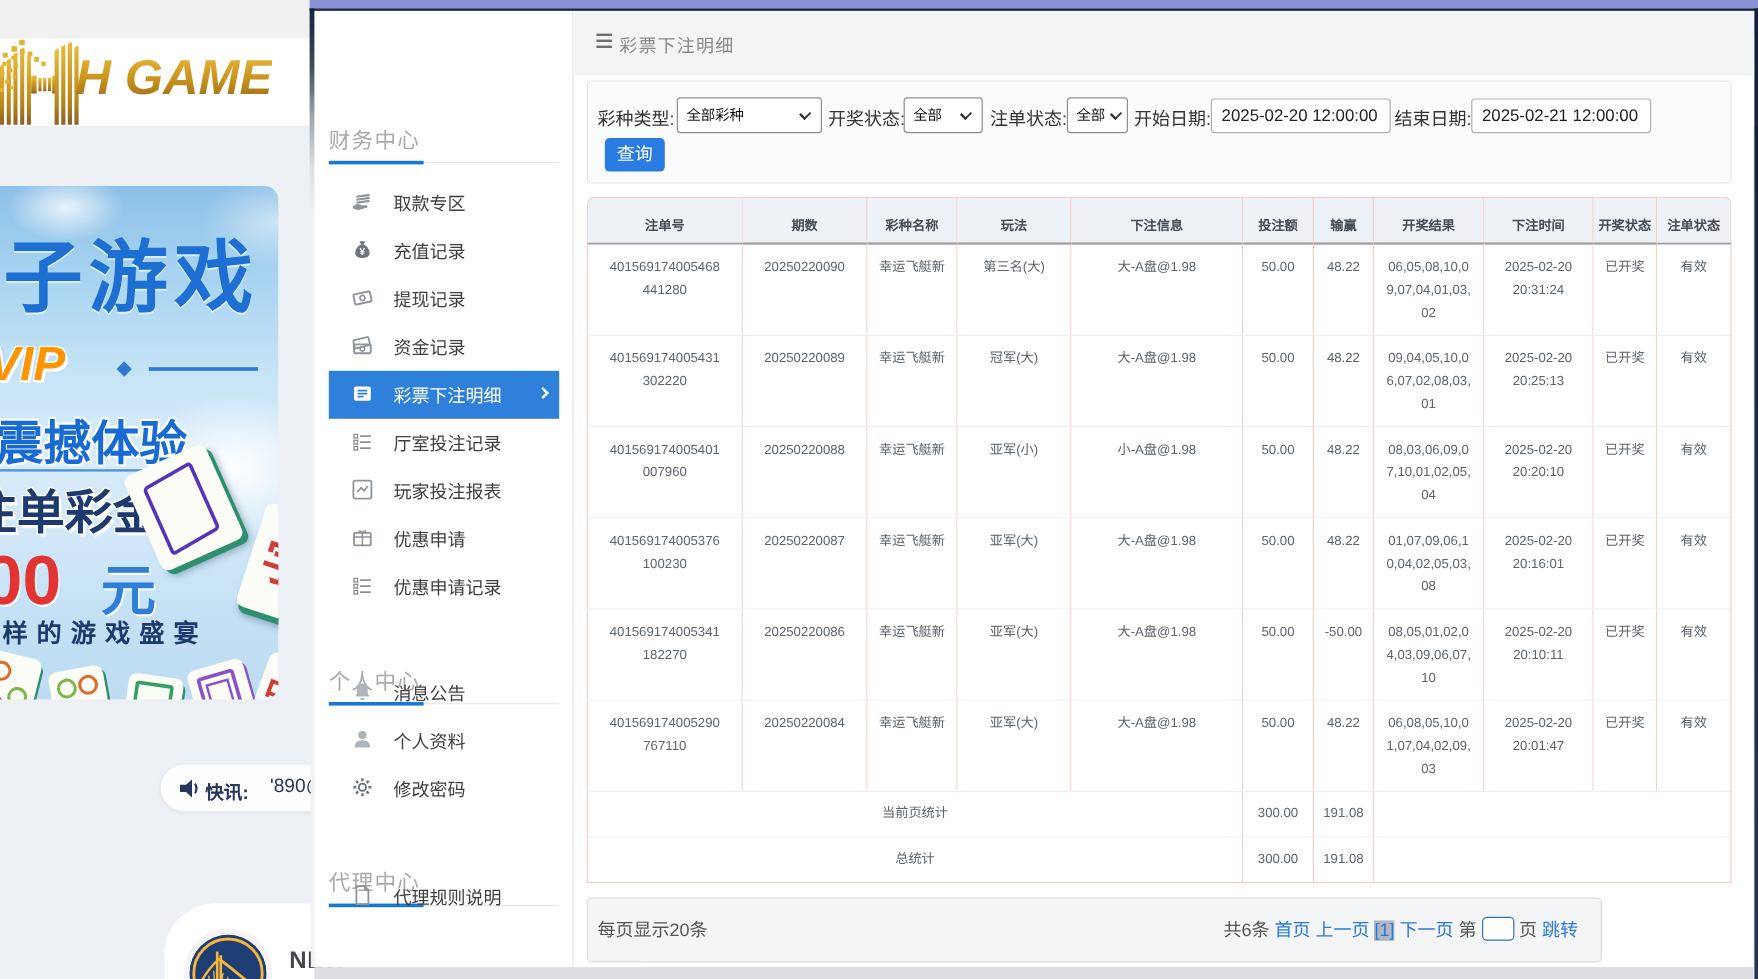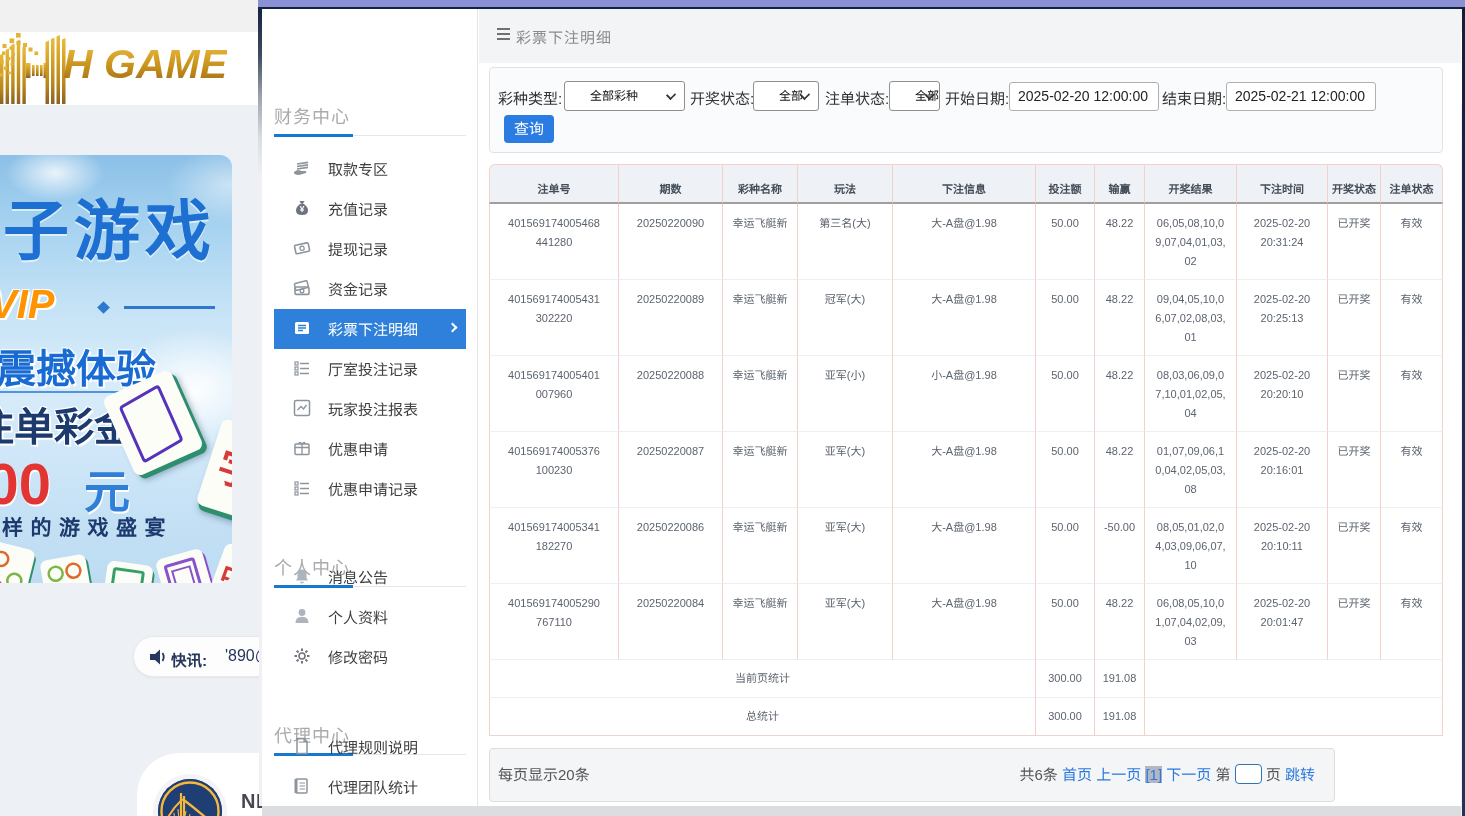--- a/index.html
+++ b/index.html
@@ -72,21 +72,21 @@
 .mi.active .arr { position:absolute; right:10px; top:14.5px; width:7px; height:7px; border-top:2px solid #fff; border-right:2px solid #fff; transform:rotate(45deg); }
 
 
 #content { left:217px; top:0; width:982px; height:797px; background:#fff; }
 #cband { position:absolute; left:0; top:0; width:982px; height:54px; background:#f3f4f6; }
 #cburger { position:absolute; left:18px; top:19px; width:13px; height:12px; border-top:2.5px solid #707070; border-bottom:2.5px solid #707070; }
 #cburger:after { content:""; position:absolute; left:0; top:2.6px; width:13px; height:2.5px; background:#707070; }
 #ctitle { position:absolute; left:37px; top:17px; font-size:15px; color:#8b8b8b; letter-spacing:1px; }
 #fpanel { position:absolute; left:10px; top:58px; width:954px; height:86px; background:#fafbfc; border:1px solid #e2e2e2; border-radius:4px; }
 .flabel { position:absolute; top:19px; font-size:15px; color:#333; }
-.fsel { position:absolute; top:13px; height:30px; background:#fff; border:1px solid #8f8f8f; border-radius:3px; font-size:12px; color:#111; line-height:28px; padding-left:25px; }
+.fsel { position:absolute; top:13px; height:30px; background:#fff; border:1px solid #8f8f8f; border-radius:3px; font-size:12px; color:#111; line-height:28px; padding-left:7px; }
 .fsel .chv { position:absolute; right:9px; top:11px; width:8px; height:8px; border-left:2.5px solid #333; border-bottom:2.5px solid #333; transform:rotate(-45deg) scaleY(.8); margin-top:-2px; }
 .finp { position:absolute; top:14px; height:29px; background:#fff; border:1px solid #b0b0b0; border-radius:3px; font-size:14px; color:#222; line-height:27px; padding-left:8px; }
 #fbtn { position:absolute; left:14px; top:47px; width:50px; height:28px; background:#2a7be2; border-radius:4px; color:#fff; font-size:15px; text-align:center; line-height:28px; }
 
 
 #btable { position:absolute; left:10px; top:155px; width:954px; border-collapse:separate; border-spacing:0; font-size:11px; color:#5c646e; table-layout:fixed; }
 #btable th, #btable td { border-right:1px solid #f5cfca; text-align:center; vertical-align:middle; padding:0; line-height:19px; }
 #btable thead th { background:#eef1f6; height:40px; color:#454d57; font-weight:bold; border-top:1px solid #f5cfca; border-bottom:2px solid #9f9f9f; white-space:nowrap; vertical-align:top; padding-top:15px; }
 #btable thead th:first-child { border-left:1px solid #f5cfca; border-top-left-radius:6px; }
 #btable thead th:last-child { border-top-right-radius:6px; }
@@ -341,28 +341,20 @@
             <div class="b"></div>
           </div>
         </div>
       <div class="mi" style="top:718px;">
           <svg class="ic" viewBox="0 0 18 18">
             <path d="M4 1.5 L11 1.5 L14 4.5 L14 16.5 L4 16.5 Z" fill="none" stroke="#8d949c" stroke-width="1.5"></path>
             <path d="M11 1.5 L11 4.5 L14 4.5" fill="none" stroke="#8d949c" stroke-width="1.2"></path>
           </svg>
           <span class="tx">代理规则说明</span>
         </div>
-      <div class="mi" style="top:758px;">
-          <svg class="ic" viewBox="0 0 18 18">
-            <rect x="3" y="2" width="11" height="14" rx="1" fill="none" stroke="#8d949c" stroke-width="1.5"></rect>
-            <path d="M3 2 L3 16" stroke="#8d949c" stroke-width="3"></path>
-            <path d="M6.5 6 L12 6 M6.5 9 L12 9 M6.5 12 L12 12" stroke="#8d949c" stroke-width="1.2"></path>
-          </svg>
-          <span class="tx">代理团队统计</span>
-        </div>
     </div>
     <div class="abs" id="content">
       <div id="cband"></div>
       <div id="cburger"></div>
       <div id="ctitle">彩票下注明细</div>
       <div id="fpanel">
         <div class="flabel" style="left:8px;">彩种类型:</div>
         <div class="fsel" style="left:74px; width:121px;">全部彩种<span class="chv"></span></div>
         <div class="flabel" style="left:200px;">开奖状态:</div>
         <div class="fsel" style="left:263px; width:66px;">全部<span class="chv"></span></div>

